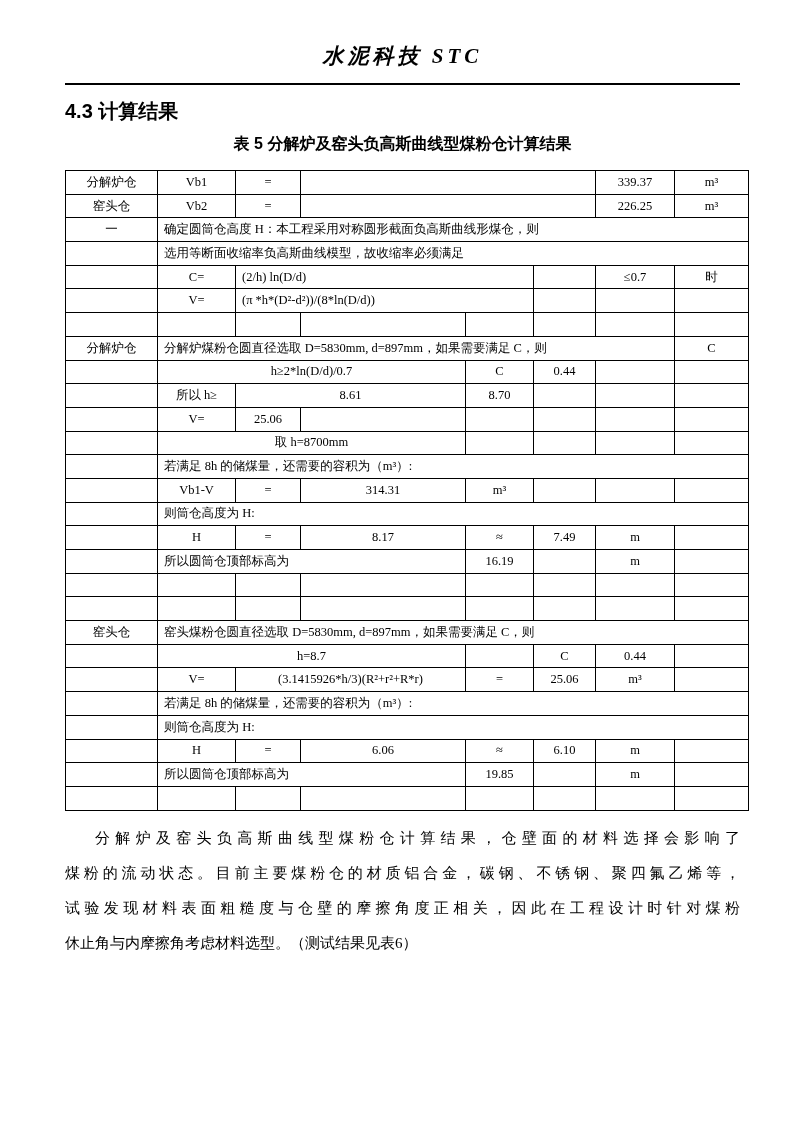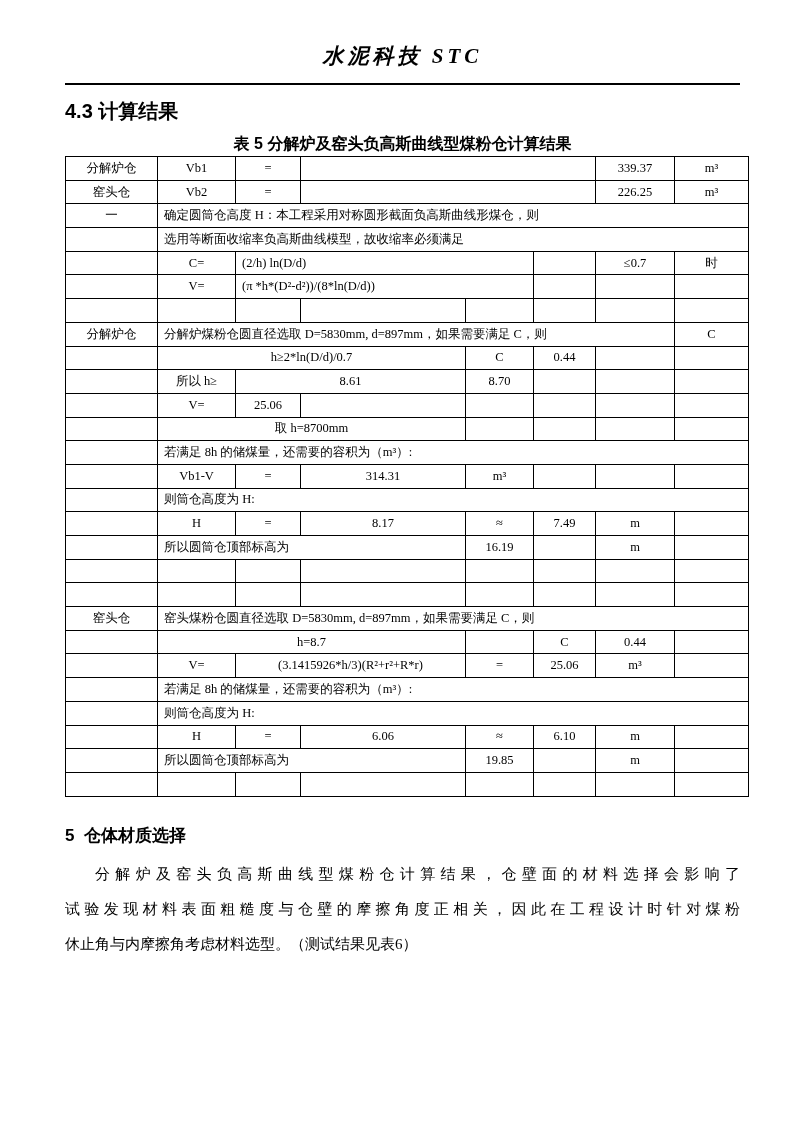--- a/index.html
+++ b/index.html
@@ -37,21 +37,21 @@
     text-align:center;
     font-family:"Liberation Sans","DejaVu Sans",sans-serif;
     font-weight:bold;
     font-size:16px;
     margin-top:9px;
   }
   table.calc{
     border-collapse:collapse;
     table-layout:fixed;
     width:683px;
-    margin-top:1px;
+    margin-top:15px;
     font-size:12.5px;
   }
   table.calc td{
     border:1px solid #000;
     height:22.7px;
     padding:0 3px;
     text-align:center;
     vertical-align:middle;
     overflow:hidden;
     white-space:nowrap;
@@ -324,24 +324,24 @@
           <td></td>
           <td></td>
           <td></td>
           <td></td>
           <td></td>
           <td></td>
         </tr>
       </tbody>
   </table>
 
-  <div class="sec5">5  仓体材质选择</div>
 
   <div class="para">
     <div class="para-line first">分解炉及窑头负高斯曲线型煤粉仓计算结果，仓壁面的材料选择会影响了</div>
+    <div class="para-line">煤粉的流动状态。目前主要煤粉仓的材质铝合金，碳钢、不锈钢、聚四氟乙烯等，</div>
     <div class="para-line">试验发现材料表面粗糙度与仓壁的摩擦角度正相关，因此在工程设计时针对煤粉</div>
     <div class="para-line last">休止角与内摩擦角考虑材料选型。（测试结果见表6）</div>
   </div>
 
   <div class="footer-rule"></div>
   <div class="footer-row">
     <span class="page-number">33</span>
     <span class="issue-number">2022.No.3</span>
   </div>
 

